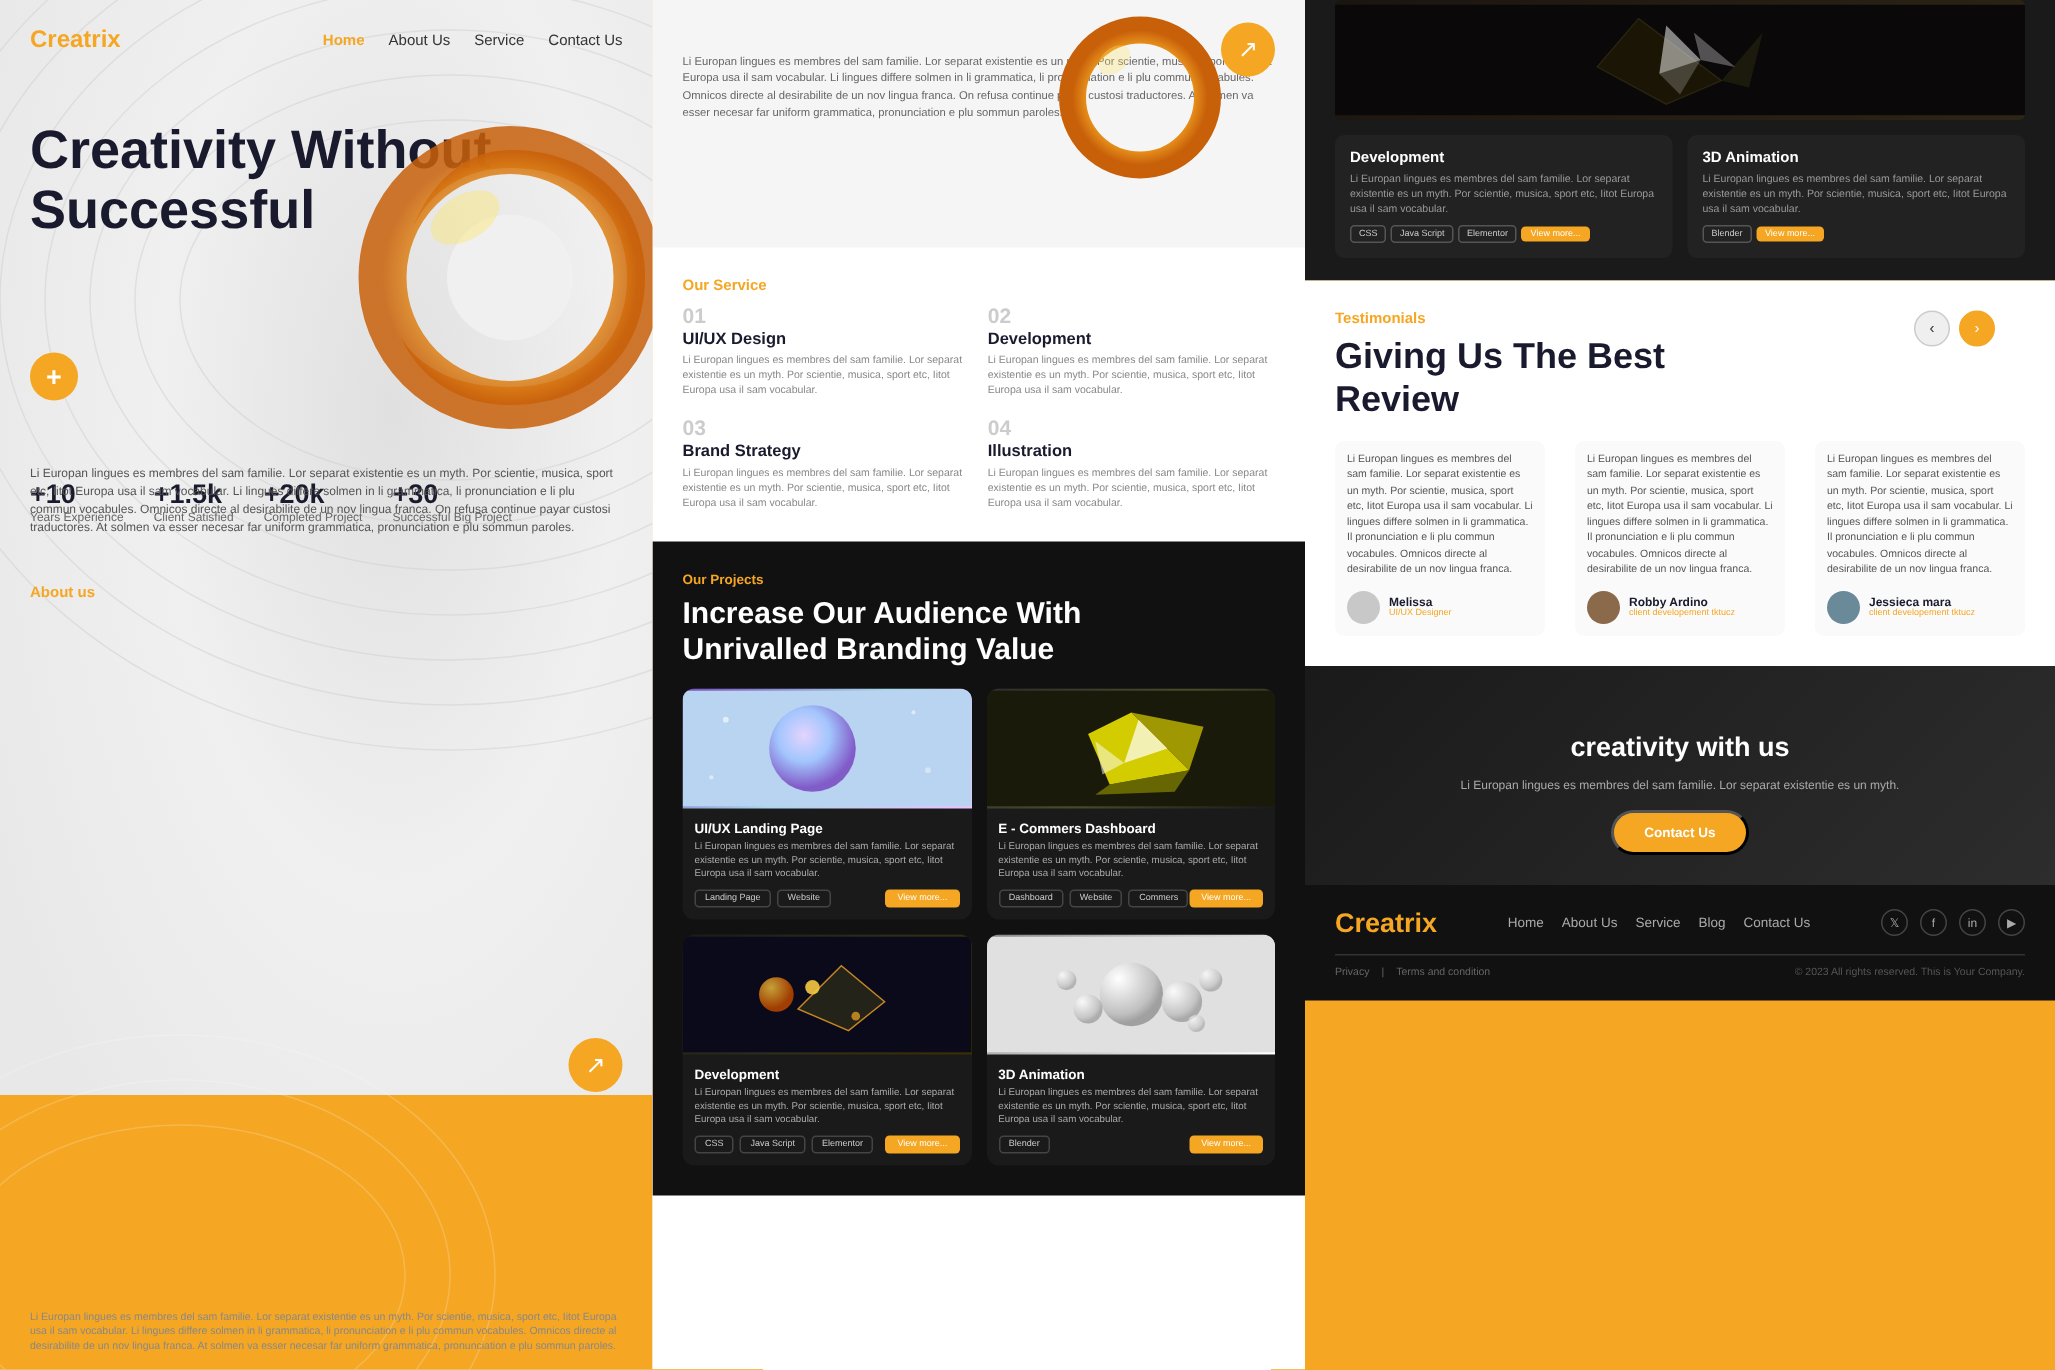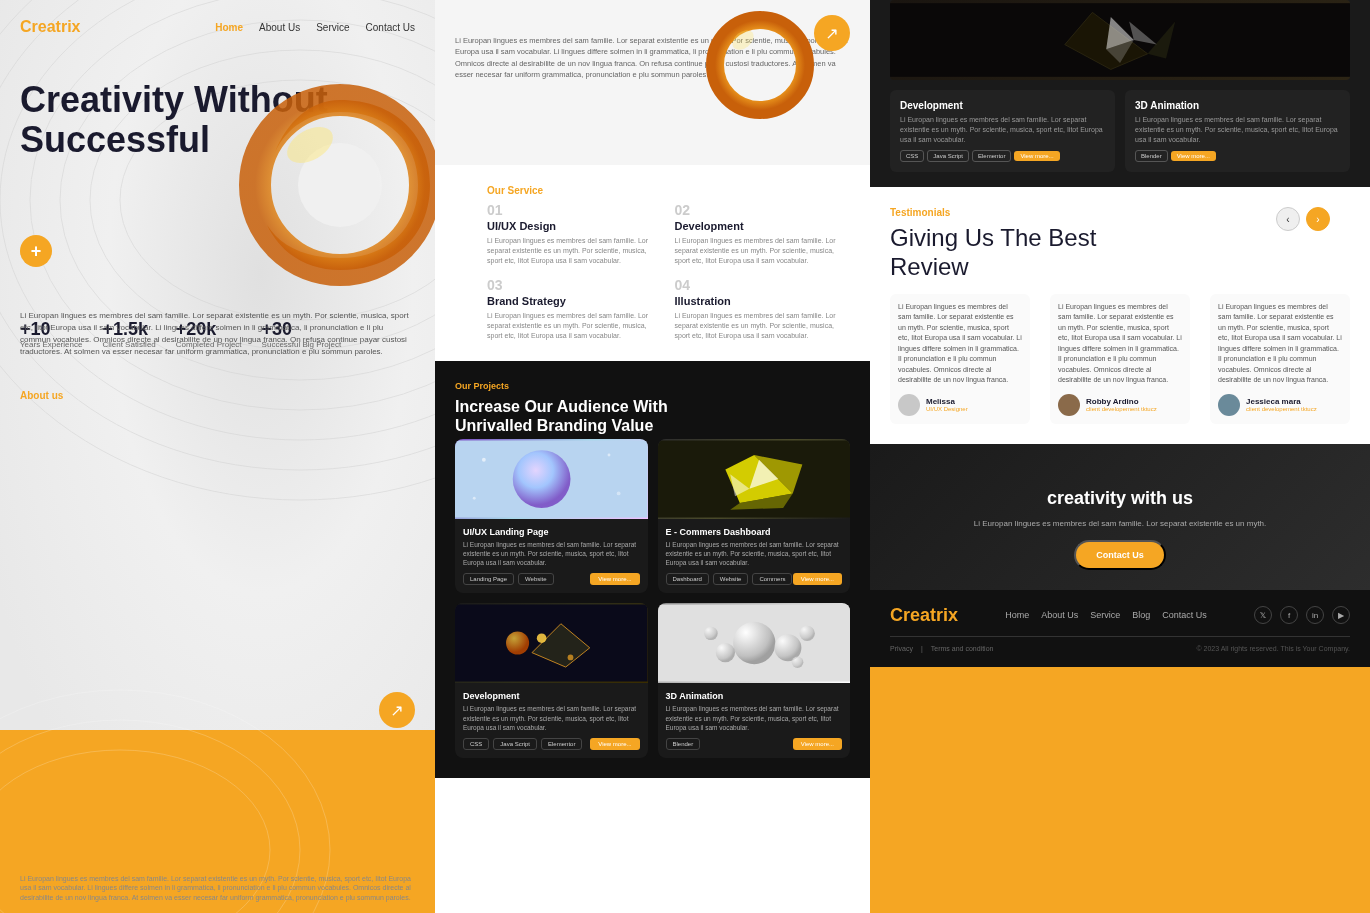--- a/index.html
+++ b/index.html
@@ -215,21 +215,20 @@
       color: white;
       font-size: 16px;
       position: absolute;
       top: 15px;
       right: 20px;
     }
 
     .services-section {
       padding: 20px;
       background: white;
-      margin-left: 32px;
     }
 
     .section-label {
       font-size: 10px;
       color: #f5a623;
       font-weight: 600;
       margin-bottom: 6px;
     }
 
     .section-title {
@@ -278,25 +277,25 @@
     }
 
     .proj-label {
       font-size: 9px;
       color: #f5a623;
       font-weight: 600;
       margin-bottom: 6px;
     }
 
     .proj-title {
-      font-size: 16px;
+      font-size: 20px;
       font-weight: 900;
       color: white;
       line-height: 1.2;
-      margin-bottom: 4px;
+      margin-bottom: 14px;
     }
 
     .projects-grid {
       display: grid;
       grid-template-columns: 1fr 1fr;
       gap: 10px;
     }
 
     .proj-card {
       background: #1a1a1a;
@@ -458,21 +457,21 @@
 
     .test-label {
       font-size: 10px;
       color: #f5a623;
       font-weight: 600;
       margin-bottom: 6px;
     }
 
     .test-title {
       font-size: 24px;
-      font-weight: 400;
+      font-weight: 700;
       color: #1a1a2e;
       line-height: 1.2;
       margin-bottom: 12px;
     }
 
     .test-nav {
       display: flex;
       gap: 6px;
       position: absolute;
       right: 20px;

